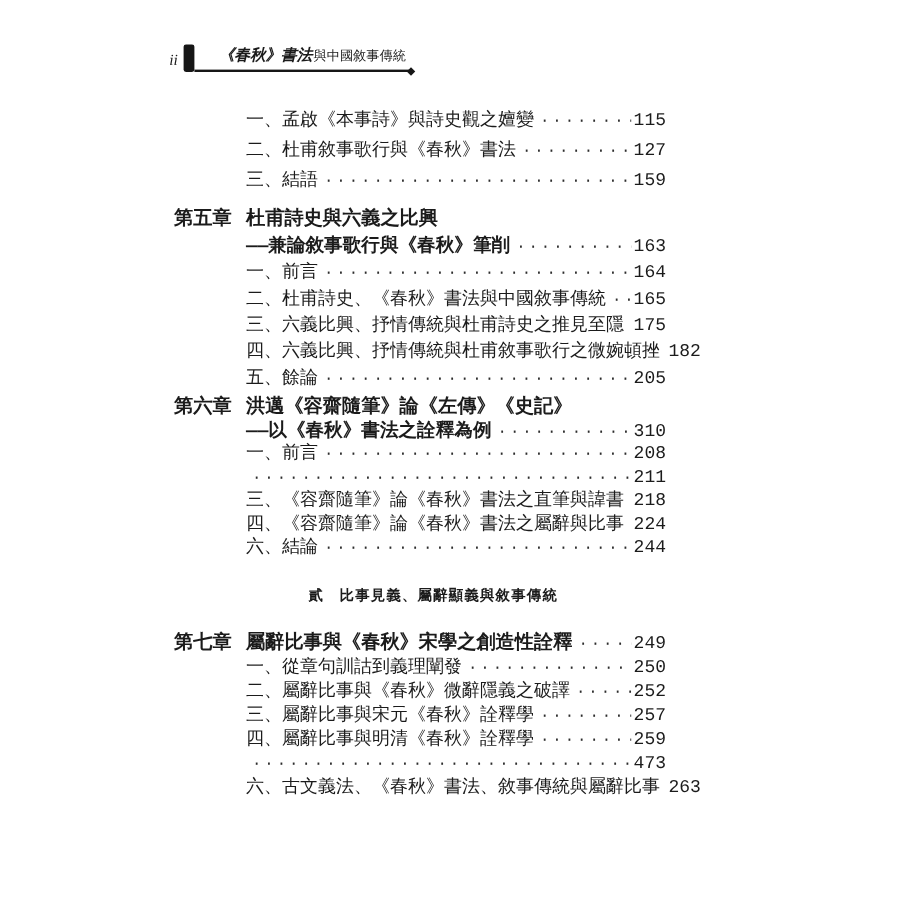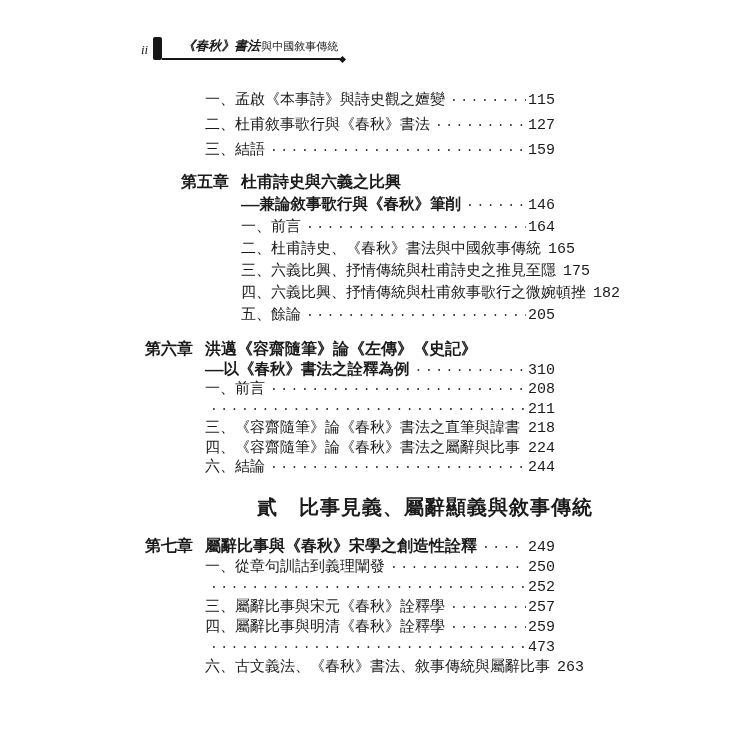--- a/index.html
+++ b/index.html
@@ -25,23 +25,23 @@
   .row { display: flex; align-items: baseline; margin: 0 192px 0 205px; font-size: 15px; font-family: Liberation Mono, monospace; }
   .chap-row { margin-left: 145px; }
   .num { flex: none; width: 60px; font-weight: bold; font-size: 16px; }
   .chap-title { flex: none; font-weight: bold; font-size: 16px; }
   .t { flex: none; }
   .sub { font-weight: bold; font-size: 15.5px; }
   .dots { flex: 1 1 auto; overflow: hidden; white-space: nowrap; font-size: 13px; letter-spacing: 2.5px; color: #2c2c2c; margin: 0 2px 0 5px; }
   .pnum { flex: none; min-width: 30px; text-align: left; font-size: 15px; }
 
   .block1 { line-height: 25px; margin-top: 28px; }
-  .ch5    { line-height: 22px; margin-top: 9px; margin-left: 36px; }
-  .ch6    { line-height: 19.5px; margin-top: 14px; }
-  .part-heading { margin-top: 16px; margin-left: 257px; font-size: 20px; font-weight: bold; line-height: 26px; letter-spacing: 1px; }
+  .ch5    { line-height: 22px; margin-top: 9px; }
+  .ch6    { line-height: 19.5px; margin-top: 3px; }
+  .part-heading { margin-top: 16px; margin-left: 257px; font-size: 12px; font-weight: bold; line-height: 26px; letter-spacing: 1px; }
   .ch7    { line-height: 20px; margin-top: 17px; }
 </style>
 </head>
 <body>
 
 <div class="page">
 
   <div class="header">
     <span class="folio">ii</span>
     <span class="bar"></span>
@@ -70,21 +70,21 @@
   </div>
 
   <div class="ch5">
     <div class="row chap-row">
       <span class="num">第五章</span>
       <span class="chap-title">杜甫詩史與六義之比興</span>
     </div>
     <div class="row">
       <span class="t sub">——兼論敘事歌行與《春秋》筆削</span>
       <span class="dots">··························································································</span>
-      <span class="pnum">146</span>
+      <span class="pnum">163</span>
     </div>
     <div class="row">
       <span class="t">一、前言</span>
       <span class="dots">··························································································</span>
       <span class="pnum">164</span>
     </div>
     <div class="row">
       <span class="t">二、杜甫詩史、《春秋》書法與中國敘事傳統</span>
       <span class="dots">··························································································</span>
       <span class="pnum">165</span>
@@ -150,20 +150,21 @@
       <span class="chap-title">屬辭比事與《春秋》宋學之創造性詮釋</span>
       <span class="dots">··························································································</span>
       <span class="pnum">249</span>
     </div>
     <div class="row">
       <span class="t">一、從章句訓詁到義理闡發</span>
       <span class="dots">··························································································</span>
       <span class="pnum">250</span>
     </div>
     <div class="row">
+      <span class="t">二、屬辭比事與《春秋》微辭隱義之破譯</span>
       <span class="dots">··························································································</span>
       <span class="pnum">252</span>
     </div>
     <div class="row">
       <span class="t">三、屬辭比事與宋元《春秋》詮釋學</span>
       <span class="dots">··························································································</span>
       <span class="pnum">257</span>
     </div>
     <div class="row">
       <span class="t">四、屬辭比事與明清《春秋》詮釋學</span>

